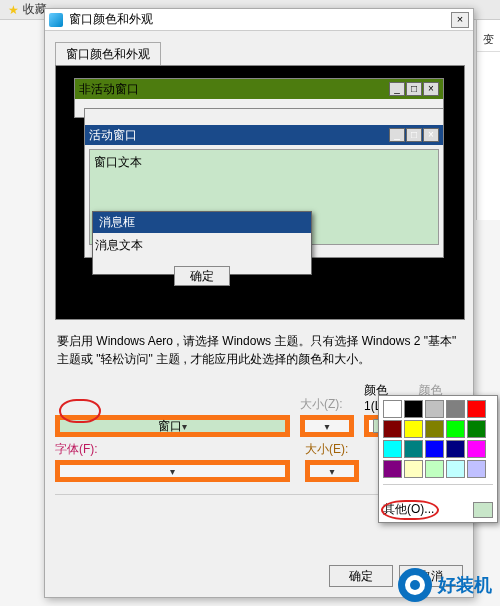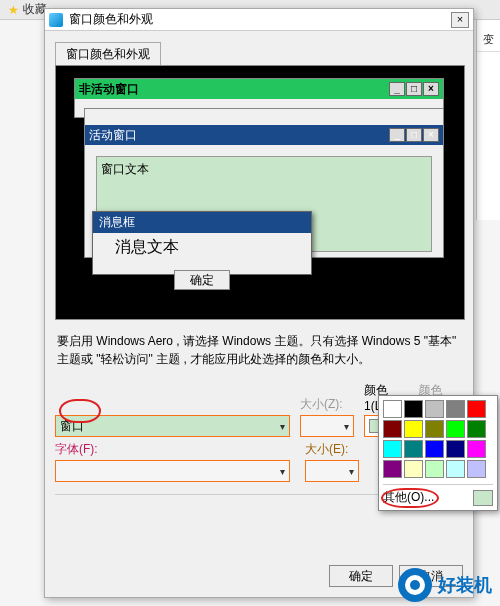--- a/index.html
+++ b/index.html
@@ -12,49 +12,49 @@
     .titlebar .ttext { flex: 1; font-size: 12px; color: #000; }
     .titlebar .close { width: 18px; height: 16px; border: 1px solid #888; background: #eee; text-align: center; line-height: 12px; font-size: 11px; cursor: pointer; }
     .body { padding: 10px; }
     .tab { display: inline-block; border: 1px solid #aaa; border-bottom: none; background: #f0f0f0; padding: 3px 10px; font-size: 12px; position: relative; top: 1px; }
     .preview { width: 410px; height: 255px; background: #000; border: 1px solid #888; position: relative; margin-top: 0; }
     .win { position: absolute; background: #f0f0f0; border: 1px solid #888; }
     .win .wtitle { height: 20px; display: flex; align-items: center; padding: 0 4px; font-size: 12px; }
     .win .wtitle .wbtns { margin-left: auto; display: flex; gap: 1px; }
     .wbtn { width: 16px; height: 14px; border: 1px solid #666; background: #ddd; font-size: 10px; text-align: center; line-height: 12px; }
     .inactive { left: 18px; top: 12px; width: 370px; height: 40px; }
-    .inactive .wtitle { background: #22c55e; color: #000; font-weight: bold; }
+    .inactive .wtitle { background: #4d7c0f; color: #000; }
     .active { left: 28px; top: 42px; width: 360px; height: 150px; }
     .active .wtitle { background: #1a4a8a; color: #fff; margin-top: 16px; }
     .menubar { background: #eee; padding: 2px 6px; font-size: 11px; border-bottom: 1px solid #ccc; }
     .menubar span { margin-right: 8px; }
-    .textarea { background: #c8e6c9; margin: 11px; padding: 4px; height: 96px; font-size: 12px; color: #000; border: 1px solid #999; position: relative; }
+    .textarea { background: #c8e6c9; margin: 4px; padding: 4px; height: 96px; font-size: 12px; color: #000; border: 1px solid #999; position: relative; }
     .msgbox { position: absolute; left: 36px; top: 145px; width: 220px; height: 64px; background: #f0f0f0; border: 1px solid #666; box-shadow: 2px 2px 5px rgba(0,0,0,.5); }
     .msgbox .mtitle { background: #1a4a8a; color: #fff; padding: 2px 6px; font-size: 12px; }
-    .msgbox .mtext { padding: 4px 22px; font-size: 16px; }
+    .msgbox .mtext { padding: 4px 2px; font-size: 12px; }
     .msgbox .mok { width: 56px; height: 20px; border: 1px solid #888; background: #eee; margin: 8px auto 0; display: block; font-size: 12px; }
     .desc { font-size: 12px; color: #000; margin: 12px 2px 14px; line-height: 1.5; }
     .row { display: flex; align-items: flex-end; margin-bottom: 4px; gap: 10px; }
     .field { display: flex; flex-direction: column; }
     .field label { font-size: 12px; margin-bottom: 2px; color: #000; }
     .field.disabled label { color: #999; }
-    .sel { height: 22px; border: 1px solid #f97316; background: #fff; padding: 0 4px; display: flex; align-items: center; justify-content: space-between; }
+    .sel { height: 22px; border: 5px solid #f97316; background: #fff; padding: 0 4px; display: flex; align-items: center; justify-content: center; }
     .sel .arrow { font-size: 10px; color: #333; }
     .item-sel { width: 235px; background: #c8e6c9; }
     .size-sel, .font-size-sel { width: 54px; background: #f5f5f5; color: #aaa; }
     .color-sel { width: 42px; display: flex; align-items: center; }
     .color-sel .sw { width: 18px; height: 14px; background: #c8e6c9; border: 1px solid #888; }
     .font-sel { width: 235px; background: #f5f5f5; color: #aaa; }
     .circled { border: 2px solid #d22; border-radius: 50% / 60%; padding: 1px 3px; position: absolute; pointer-events: none; }
     .dlg-btns { position: absolute; right: 10px; bottom: 10px; display: flex; gap: 6px; }
     .dlg-btns button { width: 64px; height: 22px; border: 1px solid #888; background: #eee; font-size: 12px; }
     .palette { position: absolute; right: 2px; top: 395px; width: 120px; background: #fff; border: 1px solid #888; box-shadow: 2px 2px 6px rgba(0,0,0,.4); padding: 4px; z-index: 50; }
     .palette .grid { display: grid; grid-template-columns: repeat(5, 19px); gap: 2px; }
     .palette .c { width: 19px; height: 18px; border: 1px solid #888; cursor: pointer; }
-    .palette .other { margin-top: 6px; display: flex; align-items: center; border-top: 1px solid #ccc; padding-top: 4px; }
+    .palette .other { margin-top: 6px; display: flex; align-items: center; border-top: 1px solid #ccc; padding-top: 16px; }
     .palette .other .osw { width: 20px; height: 16px; background: #c8e6c9; border: 1px solid #888; margin-left: auto; }
     .watermark { position: absolute; right: 8px; bottom: 4px; display: flex; align-items: center; color: #0a70c0; font-size: 18px; font-weight: bold; }
     .watermark .eye { width: 34px; height: 34px; border-radius: 50%; background: #0a70c0; display: flex; align-items: center; justify-content: center; margin-right: 6px; }
     .watermark .eye .in { width: 20px; height: 20px; border-radius: 50%; background: #fff; display: flex; align-items: center; justify-content: center; }
     .watermark .eye .dot { width: 10px; height: 10px; border-radius: 50%; background: #0a70c0; }
     .side { position: absolute; right: 0; top: 20px; width: 24px; height: 200px; background: #fff; border-left: 1px solid #ccc; padding-top: 8px; text-align: center; font-size: 11px; color: #333; }
     hr.sep { border: none; border-top: 1px solid #ccc; margin: 12px 0 8px; }
   </style>
 </head>
 <body>
@@ -101,21 +101,21 @@
           <span>窗口文本</span>
         </div>
       </div>
       <div class="msgbox">
         <div class="mtitle">消息框</div>
         <div class="mtext">消息文本</div>
         <button class="mok">确定</button>
       </div>
     </div>
 
-    <div class="desc">要启用 Windows Aero , 请选择 Windows 主题。只有选择 Windows 5 "基本" 主题或 "轻松访问" 主题 , 才能应用此处选择的颜色和大小。</div>
+    <div class="desc">要启用 Windows Aero , 请选择 Windows 主题。只有选择 Windows 2 "基本" 主题或 "轻松访问" 主题 , 才能应用此处选择的颜色和大小。</div>
 
     <div class="row">
       <div class="field" style="width:240px">
         <div class="sel item-sel">
           <span>窗口</span>
           <span class="arrow">▾</span>
         </div>
       </div>
       <div class="field disabled">
         <label>大小(Z):</label>

